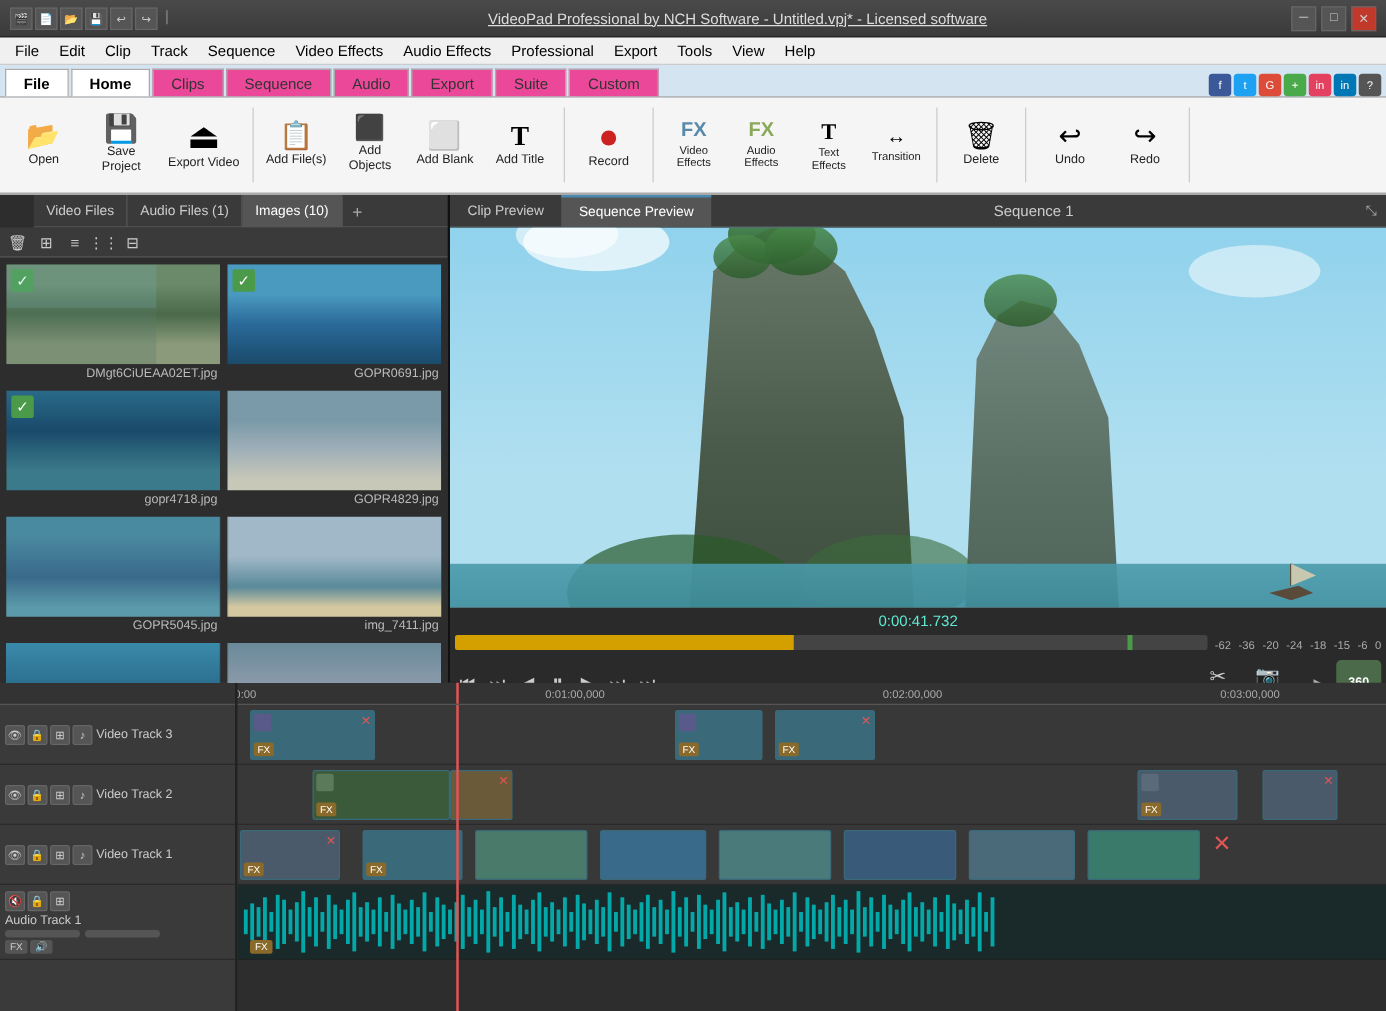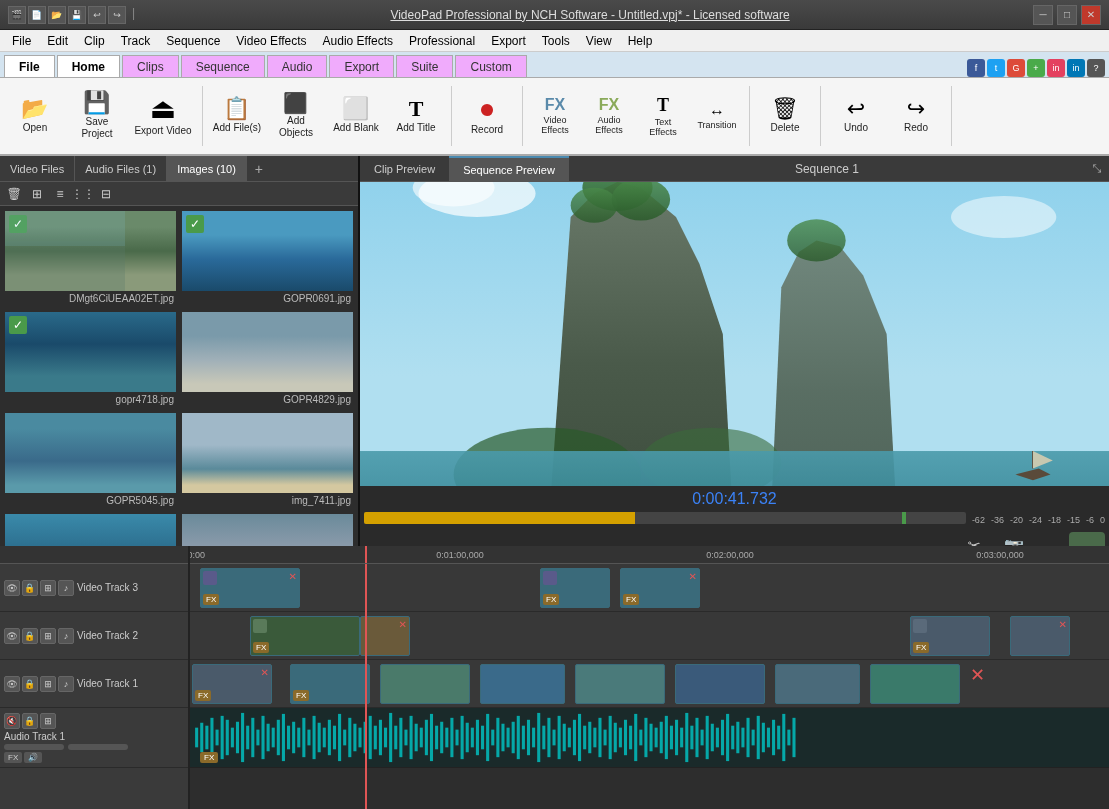--- a/index.html
+++ b/index.html
@@ -49,21 +49,21 @@
       display: flex;
       align-items: flex-end;
       padding: 0 4px;
       border-bottom: 1px solid #aaa;
     }
     .ribbon-tab {
       padding: 4px 14px;
       cursor: pointer;
       font-size: 12px;
       color: #333;
-      background: #f0abfc;
+      background: #ec4899;
       border: 1px solid #aaa;
       border-bottom: none;
       margin-right: 2px;
       height: 22px;
       display: flex;
       align-items: center;
     }
     .ribbon-tab.active { background: #fff; color: #000; font-weight: bold; }
     .ribbon-social { margin-left: auto; display: flex; gap: 2px; align-items: center; }
     .social-icon { width: 18px; height: 18px; border-radius: 3px; display: flex; align-items: center; justify-content: center; font-size: 9px; color: white; }
@@ -142,20 +142,21 @@
       display: flex;
       flex-direction: column;
       border-right: 2px solid #111;
     }
     #media-tabs {
       display: flex;
       background: #3a3a3a;
       height: 26px;
       align-items: center;
       border-bottom: 1px solid #555;
+      margin-left: 27px;
     }
     .media-tab {
       padding: 3px 10px;
       font-size: 11px;
       color: #ccc;
       cursor: pointer;
       height: 26px;
       display: flex;
       align-items: center;
       border-right: 1px solid #555;
@@ -248,21 +249,21 @@
       display: flex;
       align-items: center;
       justify-content: center;
       overflow: hidden;
     }
     #preview-controls {
       background: #2a2a2a;
       height: 60px;
       padding: 4px;
     }
-    #preview-time { text-align: center; color: #3b82f6; font-size: 16px; margin-bottom: 4px; }
+    #preview-time { text-align: center; color: #5eead4; font-size: 12px; margin-bottom: 4px; }
     #preview-progress {
       height: 12px;
       background: #444;
       border-radius: 2px;
       margin-bottom: 4px;
       position: relative;
       overflow: hidden;
     }
     #preview-progress .progress-fill {
       height: 100%;

